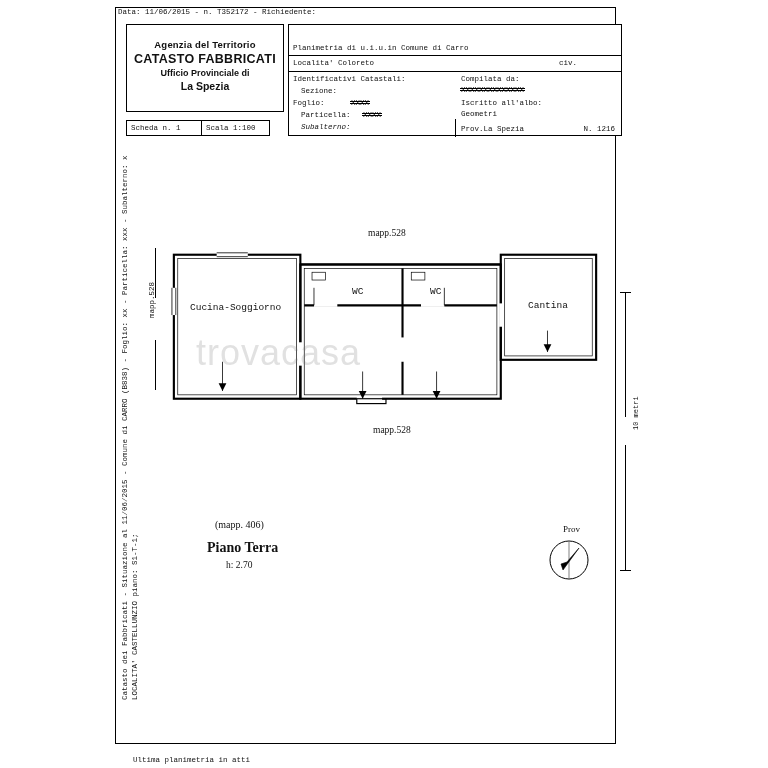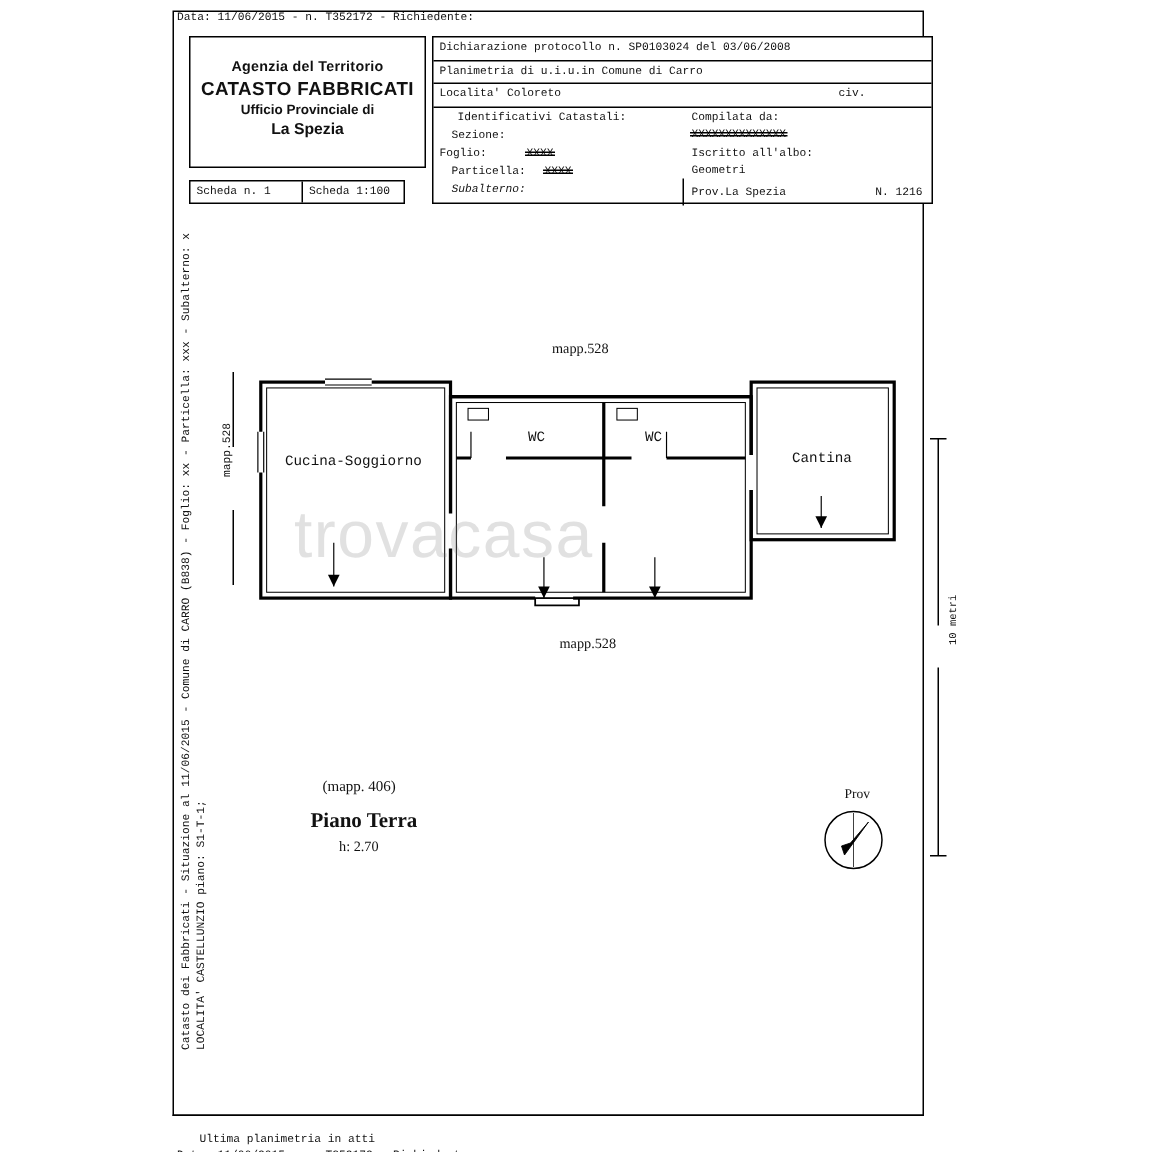--- a/index.html
+++ b/index.html
@@ -245,21 +245,21 @@
     position: absolute;
     font-size: 9.5px;
     font-family: "Liberation Serif", serif;
     white-space: nowrap;
   }
   
   .watermark {
     position: absolute;
     left: 196px;
     top: 332px;
-    font-size: 44px;
+    font-size: 36px;
     font-family: "Liberation Sans", sans-serif;
     color: rgba(120,120,120,0.22);
     letter-spacing: 1px;
     white-space: nowrap;
     pointer-events: none;
   }
   
   .lbl-mapp529 {
     position: absolute;
     left: 215px; top: 519px;
@@ -307,38 +307,35 @@
     <div class="cell hdr-left">
       <div class="l1">Agenzia del Territorio</div>
       <div class="l2">CATASTO FABBRICATI</div>
       <div class="l3">Ufficio Provinciale di</div>
       <div class="l4">La Spezia</div>
     </div>
 
     <div class="cell hdr-scheda">
       <div class="divider"></div>
       <div class="s1">Scheda n. 1</div>
-      <div class="s2">Scheda 1:100</div>
+      <div class="s2">Scala 1:100</div>
     </div>
 
     <div class="cell hdr-right">
-      <div class="row r1">
-        <div class="txt">Dichiarazione protocollo n. SP0103024 del  03/06/2008</div>
-      </div>
       <div class="row r2">
         <div class="txt">Planimetria di u.i.u.in Comune di Carro</div>
       </div>
       <div class="row r3">
         <div class="txt">Localita' Coloreto</div>
         <div class="txt txt-civ">civ.</div>
       </div>
       <div class="row r4">
         <div class="vsplit"></div>
 
-        <div class="sub" style="left:16px; top:3px;">Identificativi Catastali:</div>
+        <div class="sub" style="left:4px; top:3px;">Identificativi Catastali:</div>
         <div class="sub" style="left:12px; top:15px;">Sezione:</div>
         <div class="sub" style="left:4px; top:27px;">Foglio:</div>
         <div class="sub strike strike2" style="left:62px; top:27px;">XXXX</div>
         <div class="sub" style="left:12px; top:39px;">Particella:</div>
         <div class="sub strike strike2" style="left:74px; top:39px;">XXXX</div>
         <div class="sub" style="left:12px; top:51px;font-style:italic;">Subalterno:</div>
 
         <div class="sub" style="left:172px; top:3px;">Compilata da:</div>
         <div class="sub strike strike2" style="left:172px; top:14px;">XXXXXXXXXXXXXX</div>
         <div class="sub" style="left:172px; top:27px;">Iscritto all'albo:</div>

